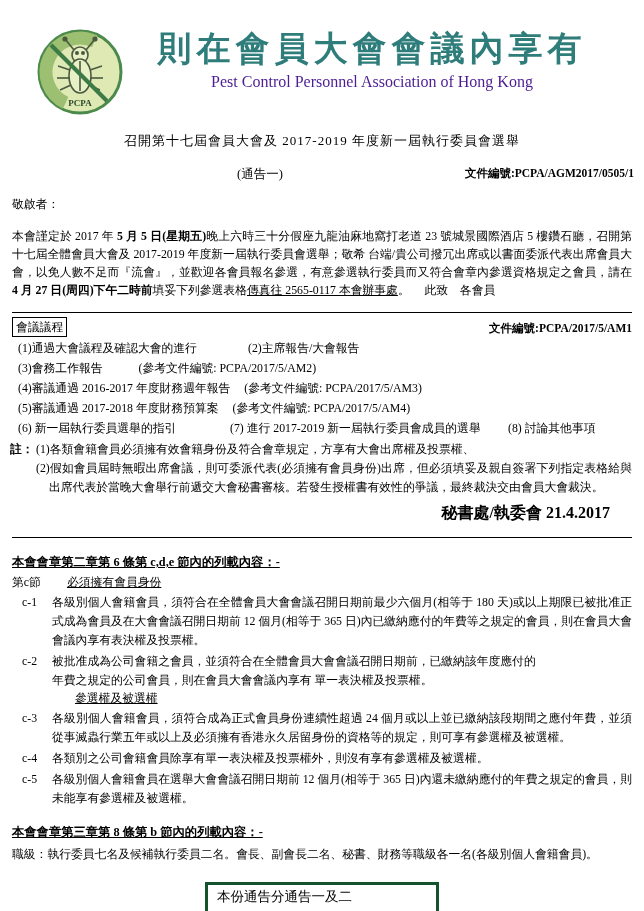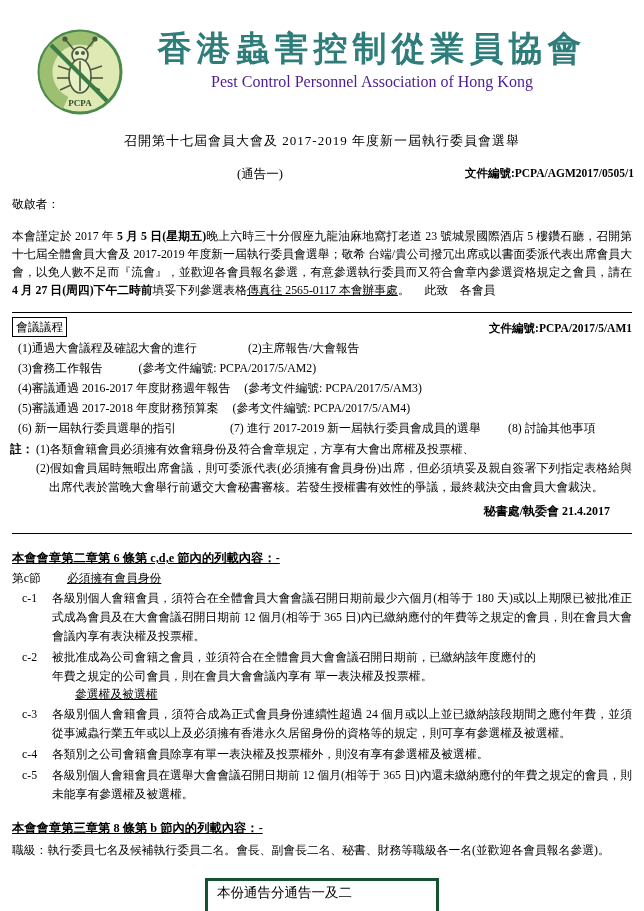--- a/index.html
+++ b/index.html
@@ -50,21 +50,21 @@
   .gap36 { margin-left: 36px; }
   .gap14 { margin-left: 14px; }
   .ag6 { width: 212px; }
   .ag7 { width: 278px; }
 
   
   .notes { display: flex; margin: 3px 12px 0 10px; font-size: 11.8px; line-height: 19px; }
   .notes-label { font-weight: bold; width: 26px; flex: 0 0 26px; }
   .notes-body { flex: 1; text-align: justify; }
   .note2 { padding-left: 13px; text-indent: -13px; }
-  .signature { text-align: right; margin: 6px 34px 0 0; font-weight: bold; font-size: 12px; padding-left: 28px; }
+  .signature { text-align: right; margin: 6px 34px 0 0; font-weight: bold; font-size: 16px; padding-left: 28px; }
 
   
   .ch-heading { margin: 16px 12px 0 12px; font-size: 12.3px; font-weight: bold; text-decoration: underline; }
   .sec-row { margin: 4px 12px 0 12px; font-size: 11.8px; }
   .sec-label { display: inline-block; width: 52px; }
   .citem { display: flex; margin: 2px 12px 0 22px; font-size: 11.8px; line-height: 19px; }
   .citem-label { width: 30px; flex: 0 0 30px; }
   .citem-text { flex: 1; text-align: justify; }
   .subsec { margin: 1px 0 0 75px; font-size: 11.8px; text-decoration: underline; }
   .ch3-text { margin: 4px 12px 0 12px; font-size: 11.8px; line-height: 19px; }
@@ -98,21 +98,21 @@
         <line x1="54" y1="42" x2="66" y2="38"></line>
         <line x1="54" y1="50" x2="67" y2="50"></line>
         <line x1="53" y1="57" x2="64" y2="62"></line>
         <circle cx="41" cy="25" r="1.2" fill="#4a5a40"></circle>
         <circle cx="47" cy="25" r="1.2" fill="#4a5a40"></circle>
       </g>
       <line x1="15" y1="17" x2="71" y2="73" stroke="#3C7A46" stroke-width="4"></line>
       <text x="44" y="78" text-anchor="middle" font-size="9" font-weight="bold" fill="#2c4a2c">PCPA</text>
     </svg>
     <div class="titles">
-      <div class="title-zh">香港蟲害控制從業員協會</div>
+      <div class="title-zh">則在會員大會會議內享有</div>
       <div class="title-en">Pest Control Personnel Association of Hong Kong</div>
     </div>
   </div>
 
   <div class="notice-head">
     <div class="notice-line1">召開第十七屆會員大會及 2017-2019 年度新一屆執行委員會選舉</div>
     <div class="notice-line2">
       <span class="tonggao">(通告一)</span>
       <span class="docnum">文件編號:PCPA/AGM2017/0505/1</span>
     </div>
@@ -196,19 +196,19 @@
     <span class="citem-label">c-4</span>
     <span class="citem-text">各類別之公司會籍會員除享有單一表決權及投票權外，則沒有享有參選權及被選權。</span>
   </div>
 
   <div class="citem">
     <span class="citem-label">c-5</span>
     <span class="citem-text">各級別個人會籍會員在選舉大會會議召開日期前 12 個月(相等于 365 日)內還未繳納應付的年費之規定的會員，則未能享有參選權及被選權。</span>
   </div>
 
   <div class="ch-heading">本會會章第三章第 8 條第 b 節內的列載內容：-</div>
-  <div class="ch3-text">職級：執行委員七名及候補執行委員二名。會長、副會長二名、秘書、財務等職級各一名(並歡迎各會員報名參選)。</div>
+  <div class="ch3-text">職級：執行委員七名及候補執行委員二名。會長、副會長二名、秘書、財務等職級各一名(各級別個人會籍會員)。</div>
 
   <div class="footer-box">
     <span>本份通告分通告一及二</span>
   </div>
 
 </div>
 
 </body></html>

